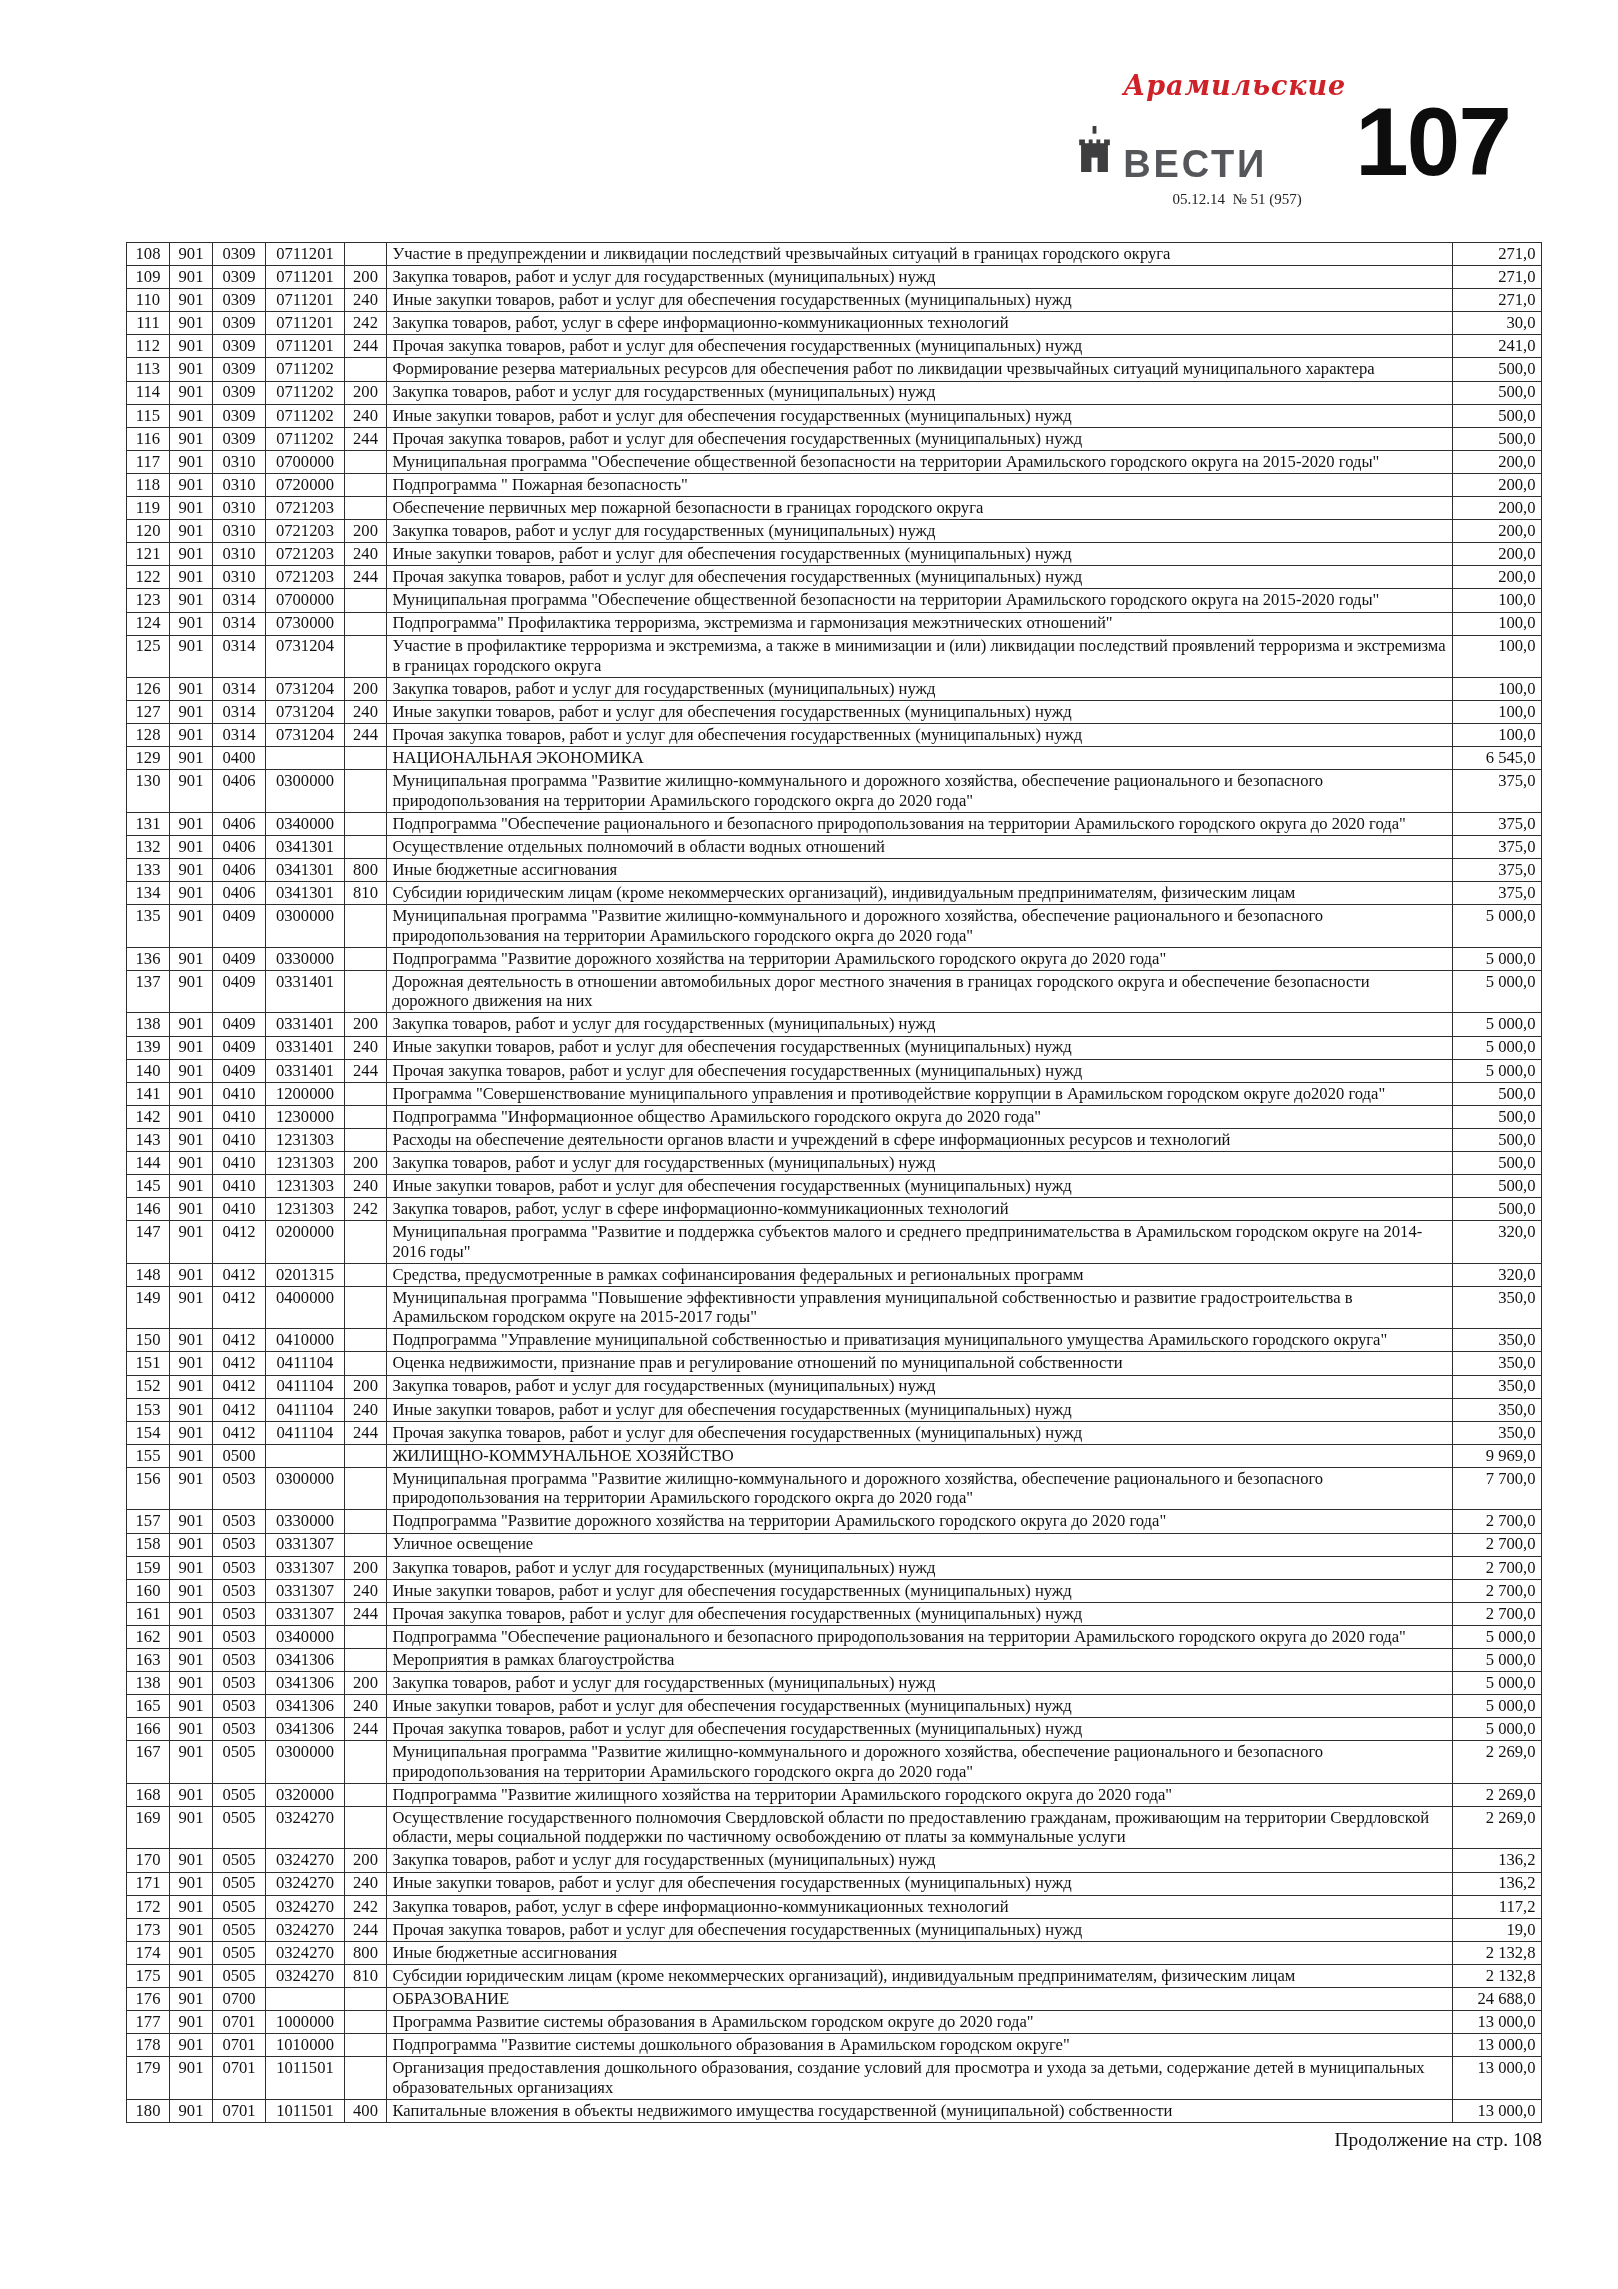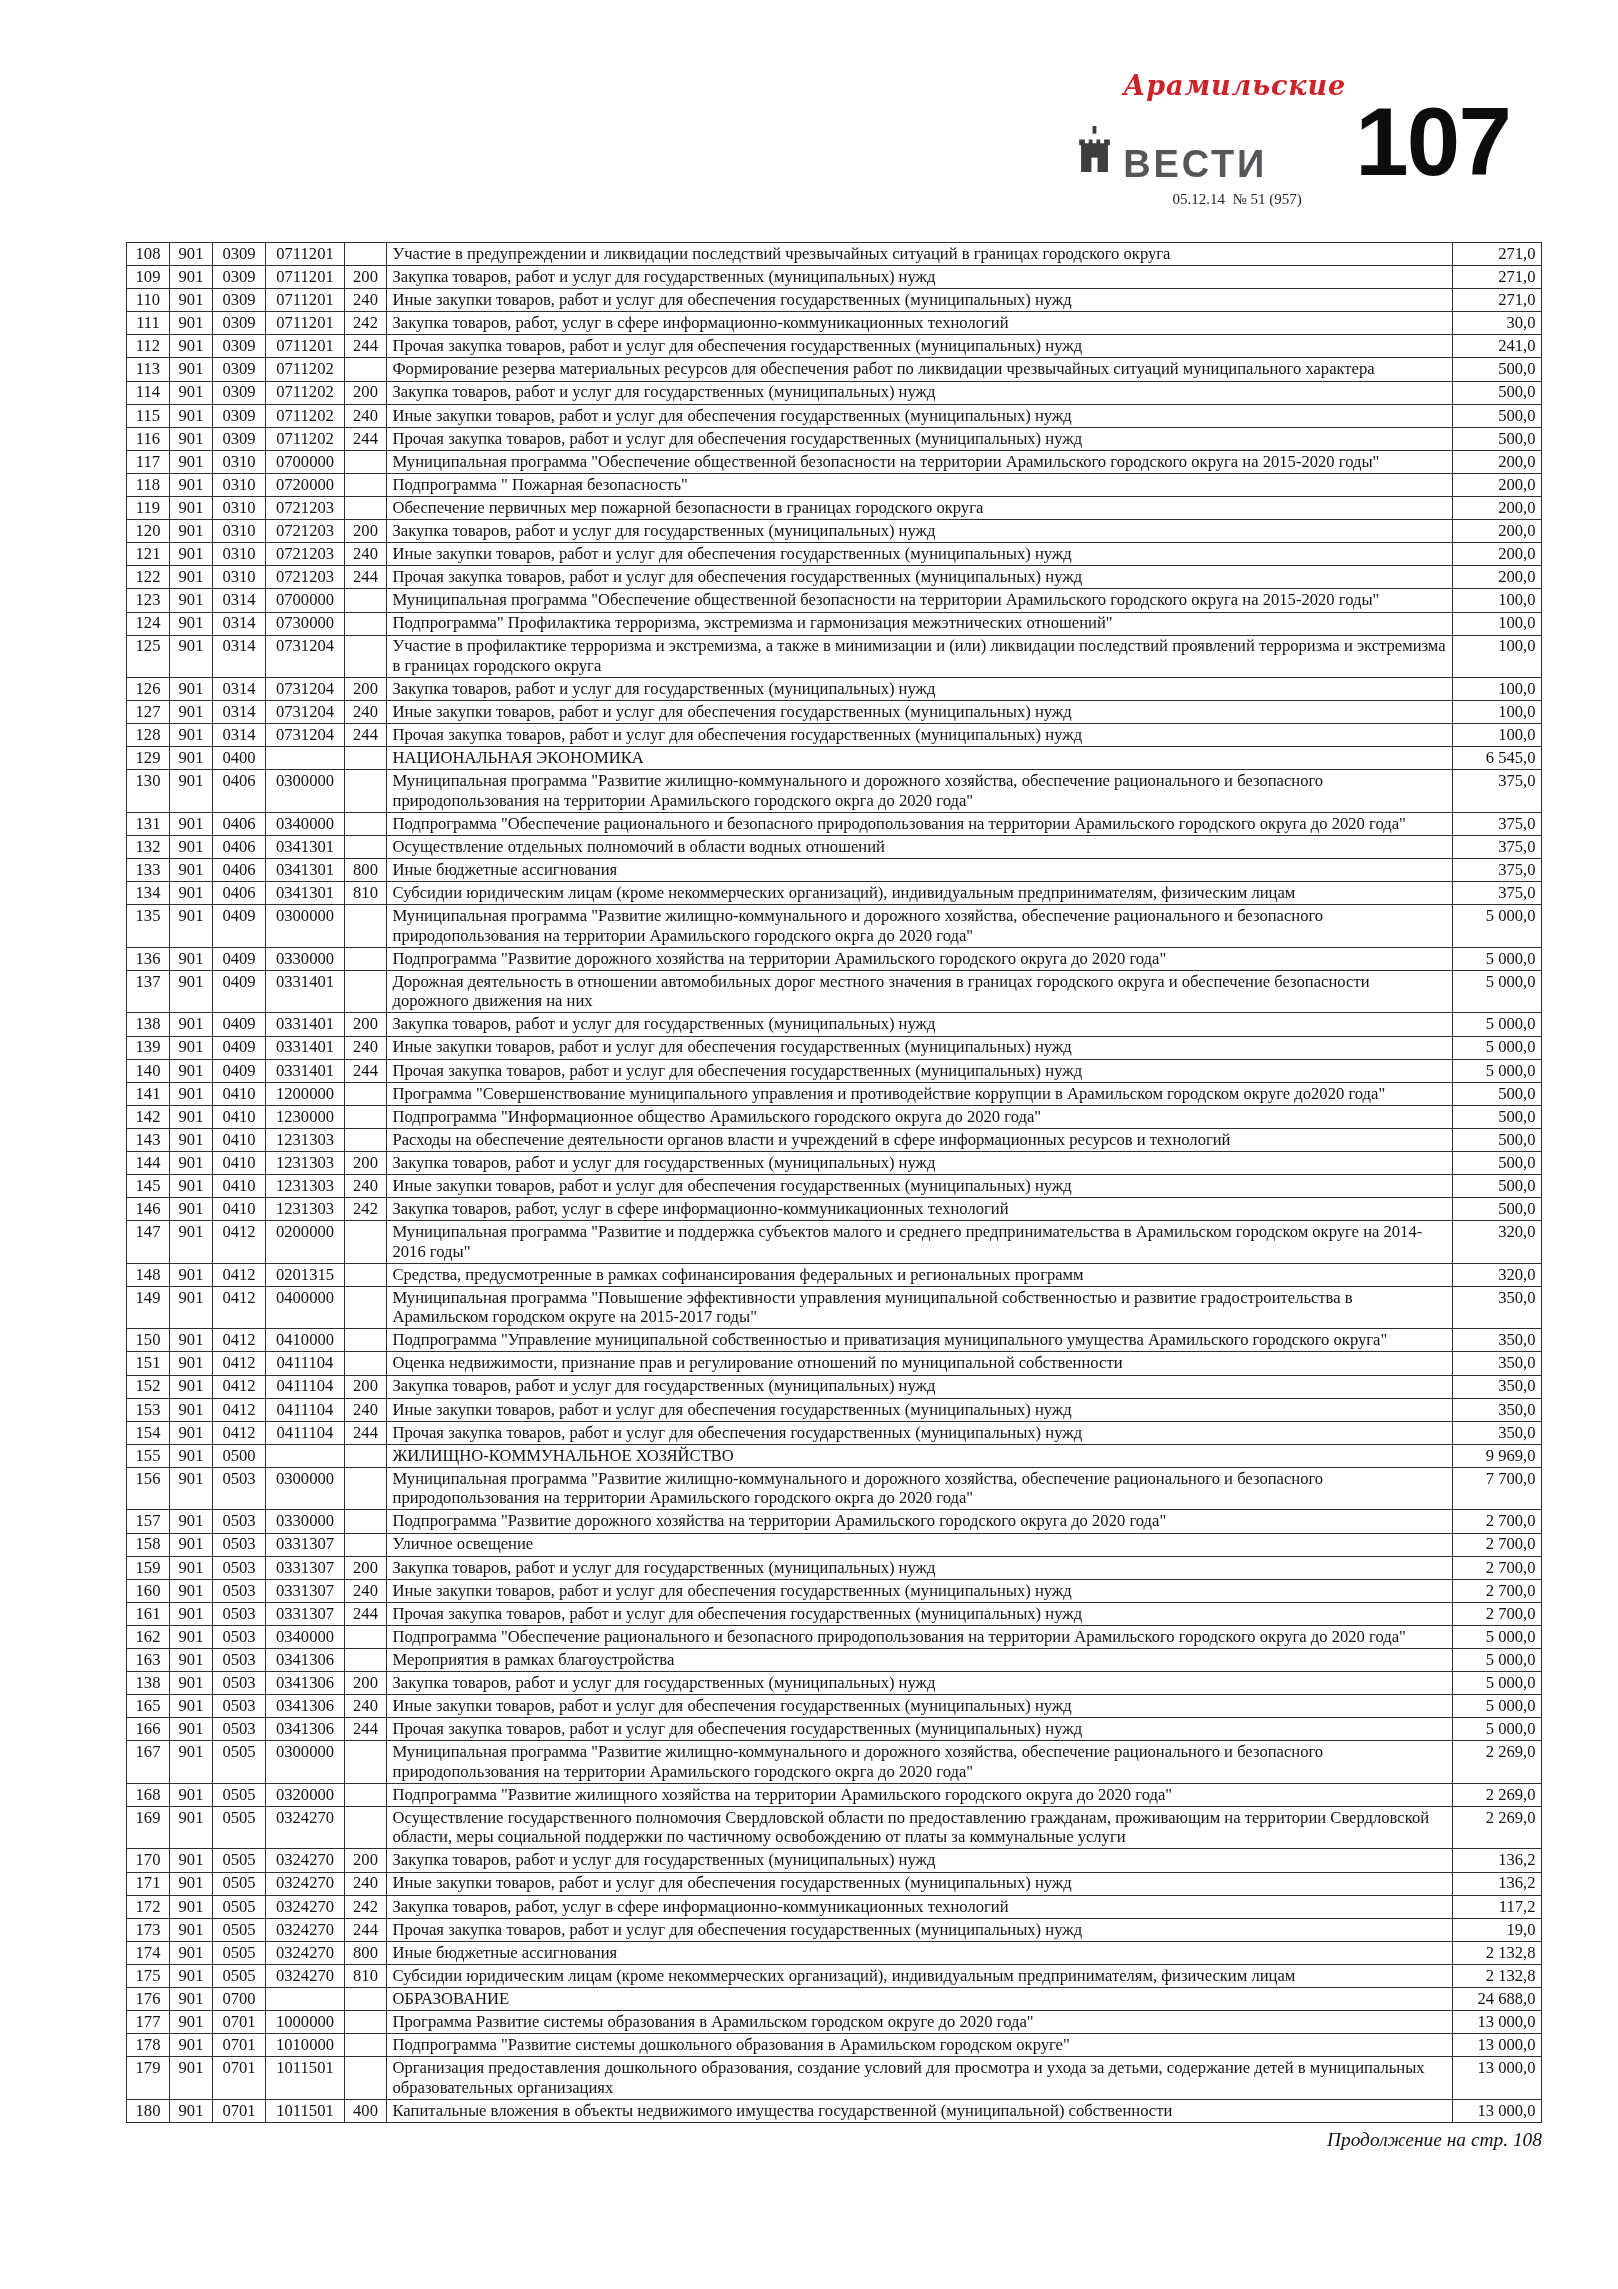--- a/index.html
+++ b/index.html
@@ -48,21 +48,21 @@
     vertical-align:top;
     overflow:hidden;
   }
   td.c-num, td.c-grbs, td.c-sect, td.c-prog, td.c-vr { text-align:center; padding-left:1.8px; padding-right:1.8px; }
   td.c-name { text-align:left; }
   td.c-sum  { text-align:right; white-space:nowrap; }
 
   
   .footer-line {
     margin-top:6.5px; text-align:right;
-    font-style:italic; font-size:19.4px; color:#111;
+    font-size:19.4px; color:#111;
   }
 </style>
 </head>
 <body>
 
 <div class="page">
 
   <div class="masthead">
     <div class="logo-row">
       <span class="logo-icon">

